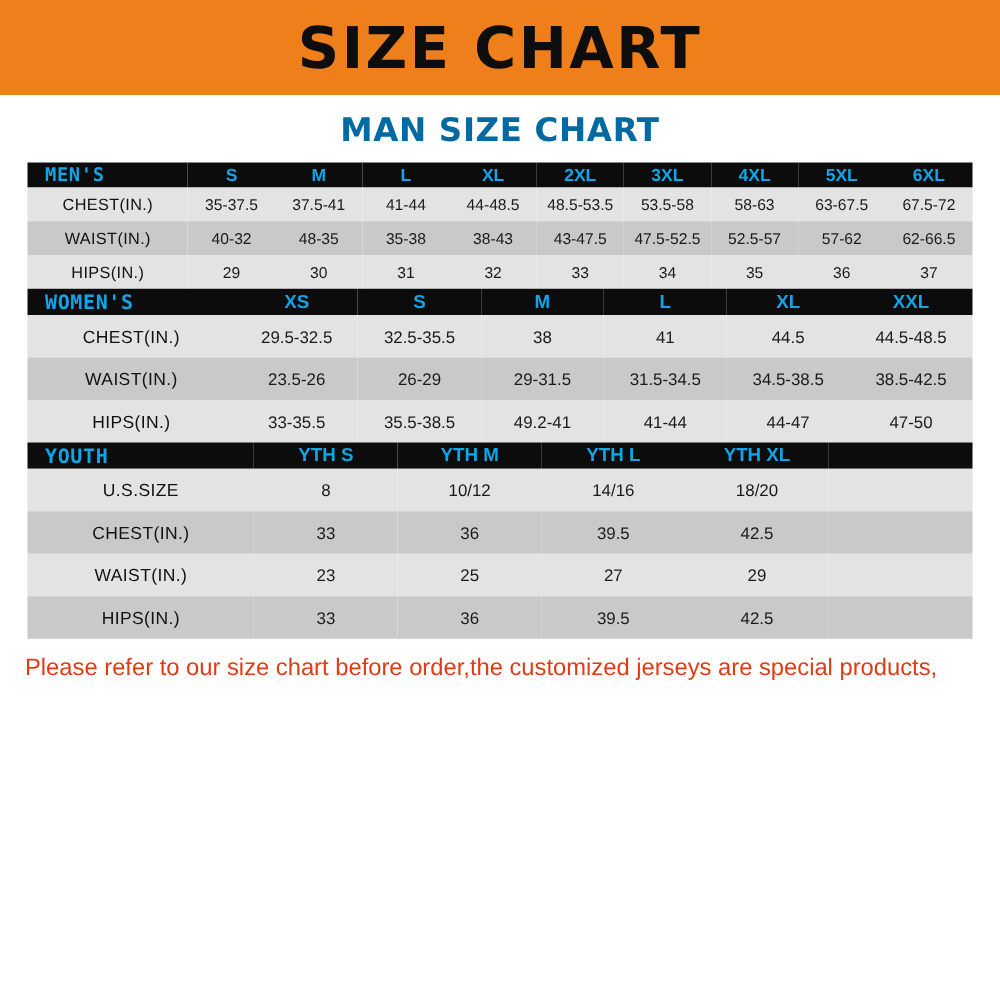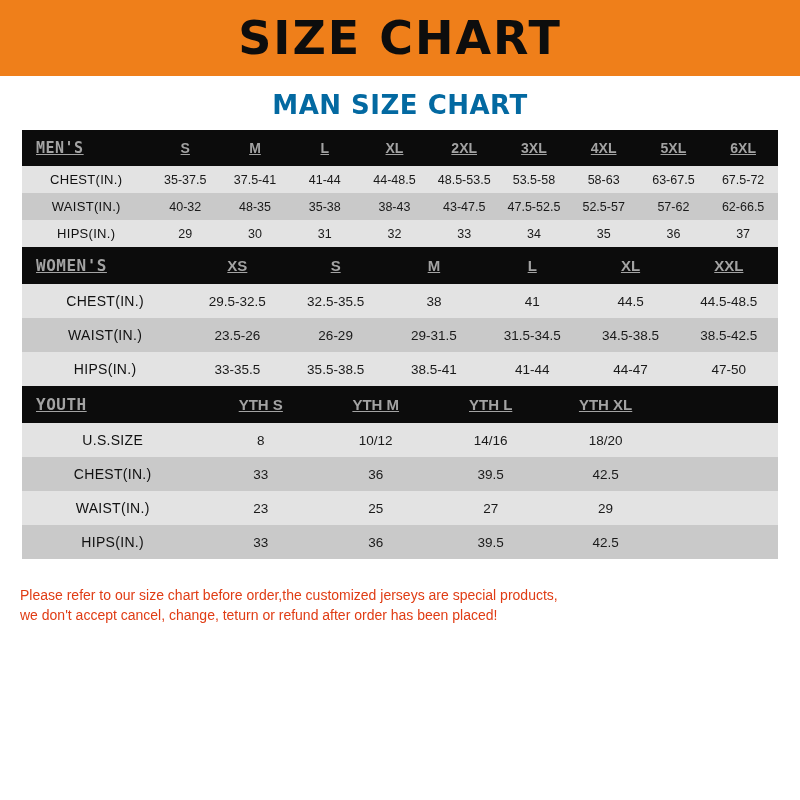--- a/index.html
+++ b/index.html
@@ -60,25 +60,24 @@
     text-align: center;
     font-size: 12.5px;
     color: #1a1a1a;
     padding: 6px 1px;
     font-family: "Liberation Sans", sans-serif;
     font-weight: normal;
     white-space: nowrap;
   }
   table.chart thead th {
     background: #0c0c0c;
-    color: #a3a3a3;
+    color: #0ea5e9;
     font-size: 14px;
     font-weight: bold;
-    padding: 9px 1px;
-    text-decoration: underline;
+    padding: 1px 1px;
   }
   table.chart thead th.rowlabel {
     font-family: "DejaVu Sans Mono", monospace;
     font-size: 15px;
     letter-spacing: 0.5px;
     text-align: left;
     padding-left: 14px;
   }
   table.chart tbody tr.odd td {
     background: #e3e3e3;
@@ -99,24 +98,24 @@
   .women table.chart tbody td.rowlabel { font-size: 14px; }
 
   .youth table.chart td, .youth table.chart th { font-size: 13.5px; }
   .youth table.chart thead th { font-size: 15px; margin-top: 36px; }
   .youth table.chart thead th.rowlabel { font-size: 16px; }
   .youth table.chart tbody td { padding: 9px 1px; }
   .youth table.chart tbody td.rowlabel { font-size: 14px; }
 
   
   .footer-note {
-    margin-top: 26px;
+    margin-top: 10px;
     padding: 0 20px;
     color: #e03c14;
-    font-size: 14px;
+    font-size: 19px;
     line-height: 1.45;
     font-family: "Liberation Sans", sans-serif;
     text-align: left;
   }
   .footer-note div { white-space: nowrap; }
 </style>
 </head>
 <body>
 
 <div class="page">
@@ -212,21 +211,21 @@
           <td>26-29</td>
           <td>29-31.5</td>
           <td>31.5-34.5</td>
           <td>34.5-38.5</td>
           <td>38.5-42.5</td>
         </tr>
         <tr class="odd">
           <td class="rowlabel">HIPS(IN.)</td>
           <td>33-35.5</td>
           <td>35.5-38.5</td>
-          <td>38.5-41</td>
+          <td>49.2-41</td>
           <td>41-44</td>
           <td>44-47</td>
           <td>47-50</td>
         </tr>
       </tbody>
     </table>
   </div>
 
   <div class="section youth">
     <table class="chart">
@@ -272,16 +271,15 @@
           <td>39.5</td>
           <td>42.5</td>
           <td></td>
         </tr>
       </tbody>
     </table>
   </div>
 
   <div class="footer-note">
     <div>Please refer to our size chart before order,the customized jerseys are special products,</div>
-    <div>we don't accept cancel, change, teturn or refund after order has been placed!</div>
   </div>
 
 </div>
 
 </body></html>

